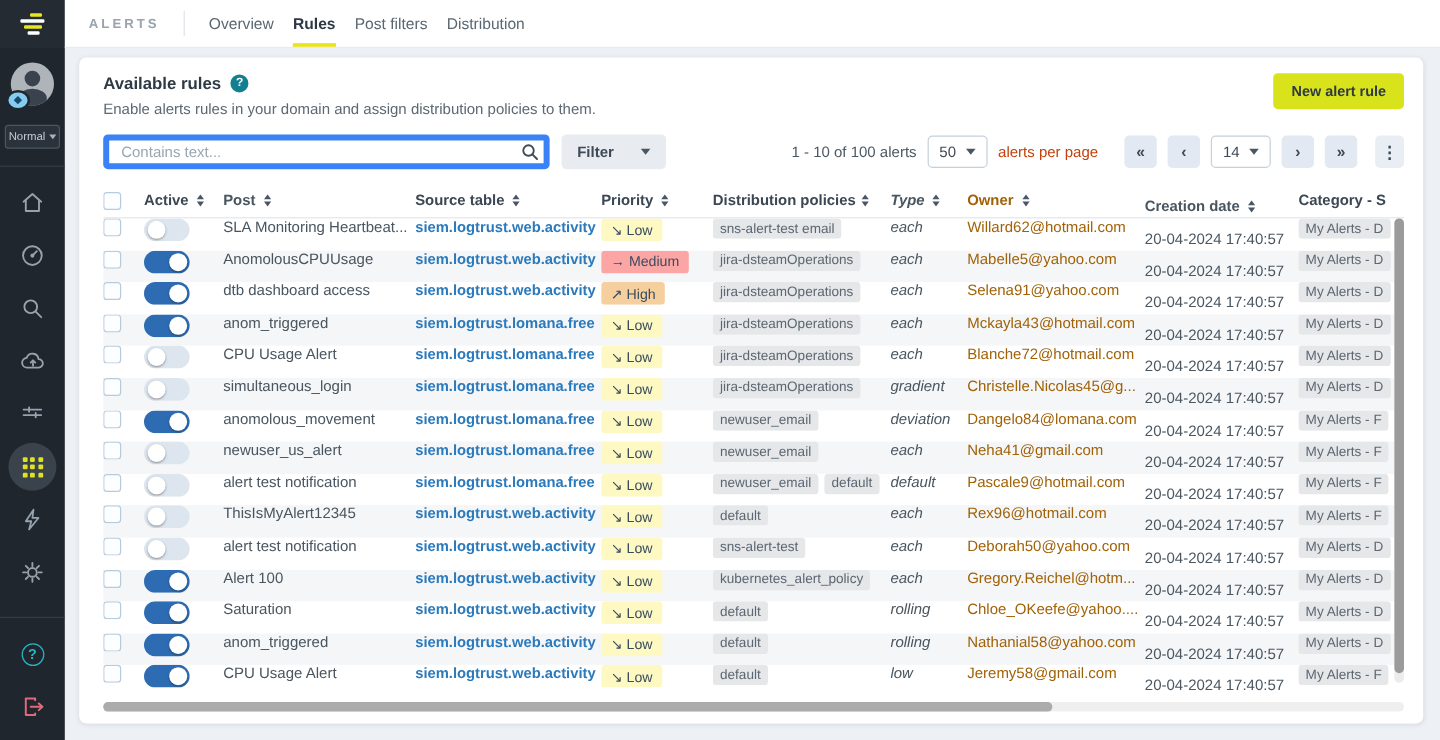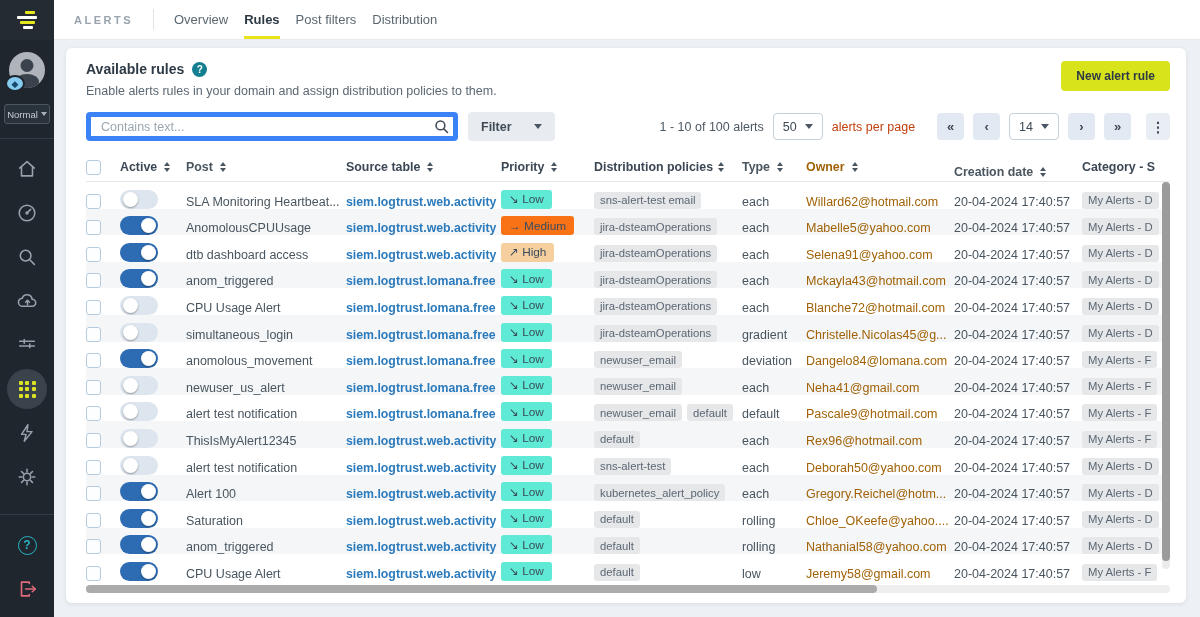--- a/index.html
+++ b/index.html
@@ -71,37 +71,37 @@
 
   
   .table-wrap { position:relative; margin-top:12px; flex:1; min-height:0; overflow:hidden; }
   .thead { display:flex; align-items:center; height:29px; border-bottom:1px solid #e2e7ec; }
   .th { display:flex; align-items:center; gap:7px; font-weight:bold; font-size:12.4px; color:#3b4754; white-space:nowrap; overflow:hidden; flex-shrink:0; }
   .sort { display:flex; flex-direction:column; align-items:center; cursor:pointer; }
   .sort i { display:block; width:0; height:0; border-left:3.5px solid transparent; border-right:3.5px solid transparent; }
   .sort .su { border-bottom:4.5px solid #4a5664; margin-bottom:2px; }
   .sort .sd { border-top:4.5px solid #4a5664; }
   .tbody { border-bottom:1px solid #d9dee3; }
-  .tr { display:flex; align-items:flex-end; height:26.6px; cursor:pointer; }
+  .tr { display:flex; align-items:flex-start; height:26.6px; cursor:pointer; }
   .tr:nth-child(even) { background:#f4f6f8; }
   .td { white-space:nowrap; overflow:hidden; flex-shrink:0; display:flex; align-items:center; }
   .c0 { width:34px; } .c1 { width:66px; } .c2 { width:160px; color:#49555f; }
   .c3 { width:155px; } .c4 { width:93px; } .c5 { width:148px; gap:5px; }
-  .c6 { width:64px; color:#49555f; } .c7 { width:148px; color:#a16207; }
+  .c6 { width:64px; color:#49555f;font-style:italic; } .c7 { width:148px; color:#a16207; }
   .c8 { width:128px; color:#49555f;margin-top:10px; } .c9 { width:78px; }
   .cbx { width:15px; height:15px; border:1.5px solid #b6cbdd; border-radius:3px; background:#fdfeff; display:inline-block; cursor:pointer; }
   .tgl { position:relative; width:38px; height:19px; border-radius:10px; display:inline-block; cursor:pointer; }
   .tgl.on { background:#2d6cb3; }
   .tgl.off { background:#dde5ee; }
   .tgl .knob { position:absolute; top:2px; width:15px; height:15px; border-radius:50%; background:#fff; box-shadow:0 1px 2px rgba(0,0,0,.35); }
   .tgl.on .knob { right:2.5px; } .tgl.off .knob { left:2.5px; }
   .srclink { color:#2b7abc; font-weight:bold; font-size:12.3px; cursor:pointer; }
   .badge { display:inline-flex; align-items:center; gap:4px; border-radius:3px; padding:2.5px 8px; font-size:11.8px; color:#394c5e; }
-  .badge.low { background:#5eead4; }
-  .badge.medium { background:#f97316; }
+  .badge.low { background:#fef9c3; }
+  .badge.medium { background:#fca5a5; }
   .badge.high { background:#f6cf9f; }
   .chip { background:#e5e7e9; color:#5c6773; border-radius:3px; padding:2.5px 6px; font-size:11.3px; white-space:nowrap; flex-shrink:0; }
   .vscroll { position:absolute; top:29px; bottom:12px; right:0; width:8px; background:#ececec; border-radius:4px; z-index:5; }
   .vthumb { position:absolute; top:0; left:0; width:8px; height:98%; background:#9b9b9b; border-radius:4px; cursor:pointer; }
   .hscroll { height:8px; background:#efefef; border-radius:4px; margin-top:4px; flex-shrink:0; position:relative; }
   .hthumb { position:absolute; left:0; top:0; height:8px; width:73%; background:#ababab; border-radius:4px; cursor:pointer; }
 </style>
 </head>
 <body>
 

